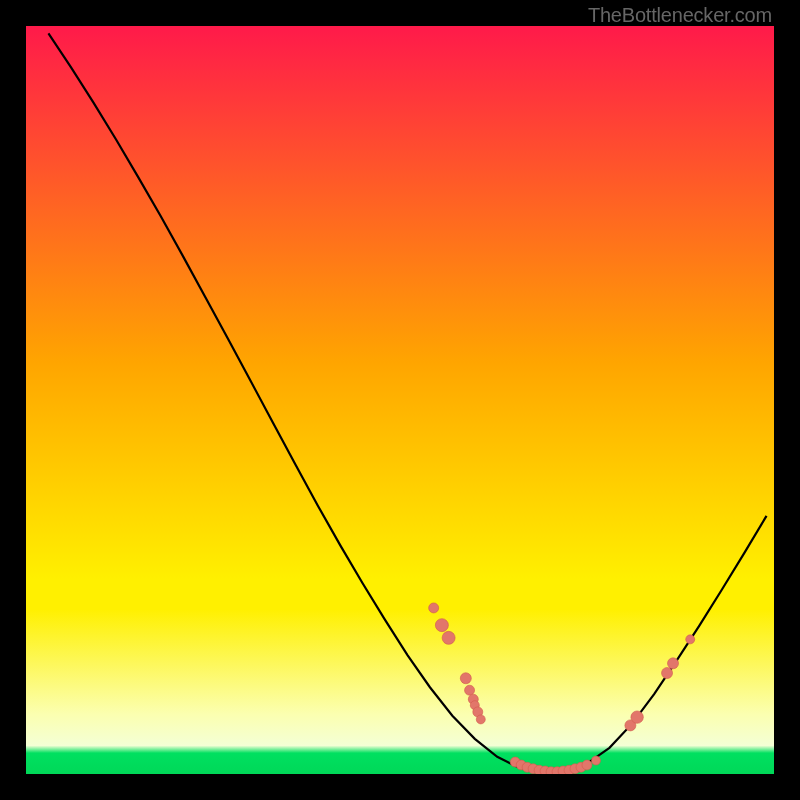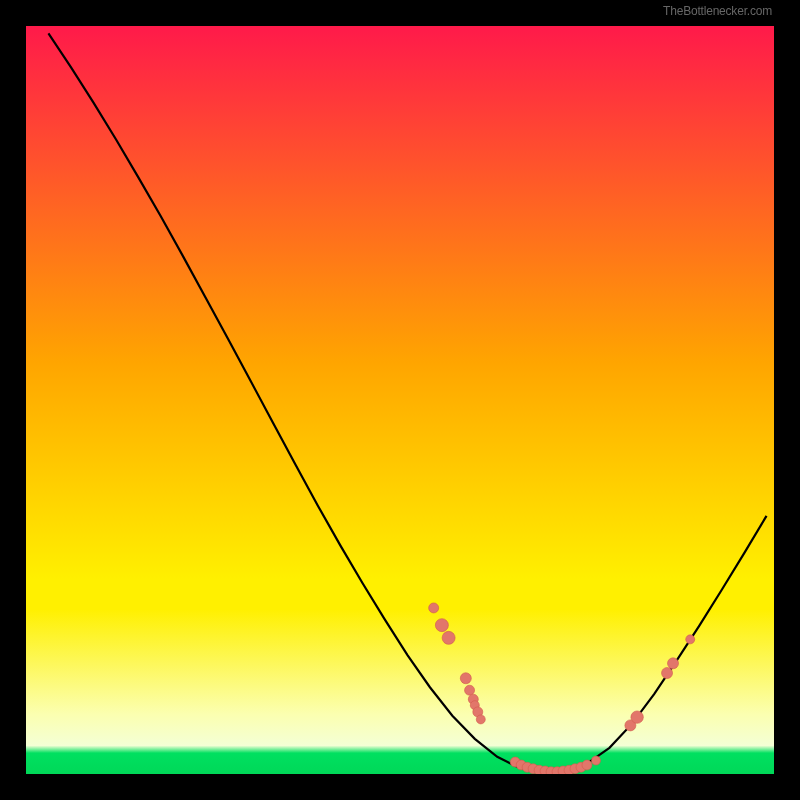--- a/index.html
+++ b/index.html
@@ -24,21 +24,21 @@
     left: 0;
     top: 0;
     width: 748px;
     height: 748px;
   }
   .watermark {
     position: absolute;
     top: 4px;
     right: 28px;
     color: #666;
-    font-size: 12px;
+    font-size: 20px;
     letter-spacing: -0.2px;
     font-weight: 400;
   }
 </style>
 </head>
 <body>
 
 <div class="watermark">TheBottlenecker.com</div>
 
 <div class="frame">

